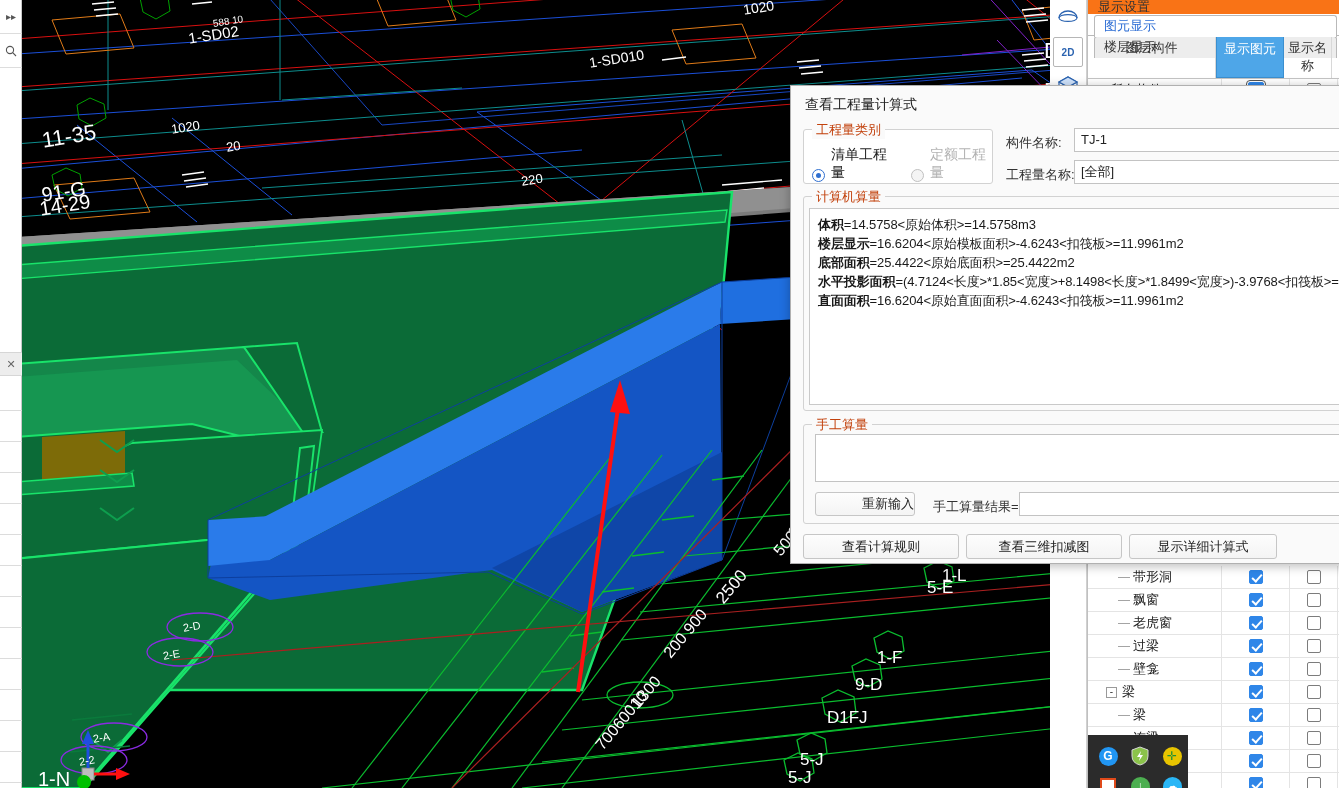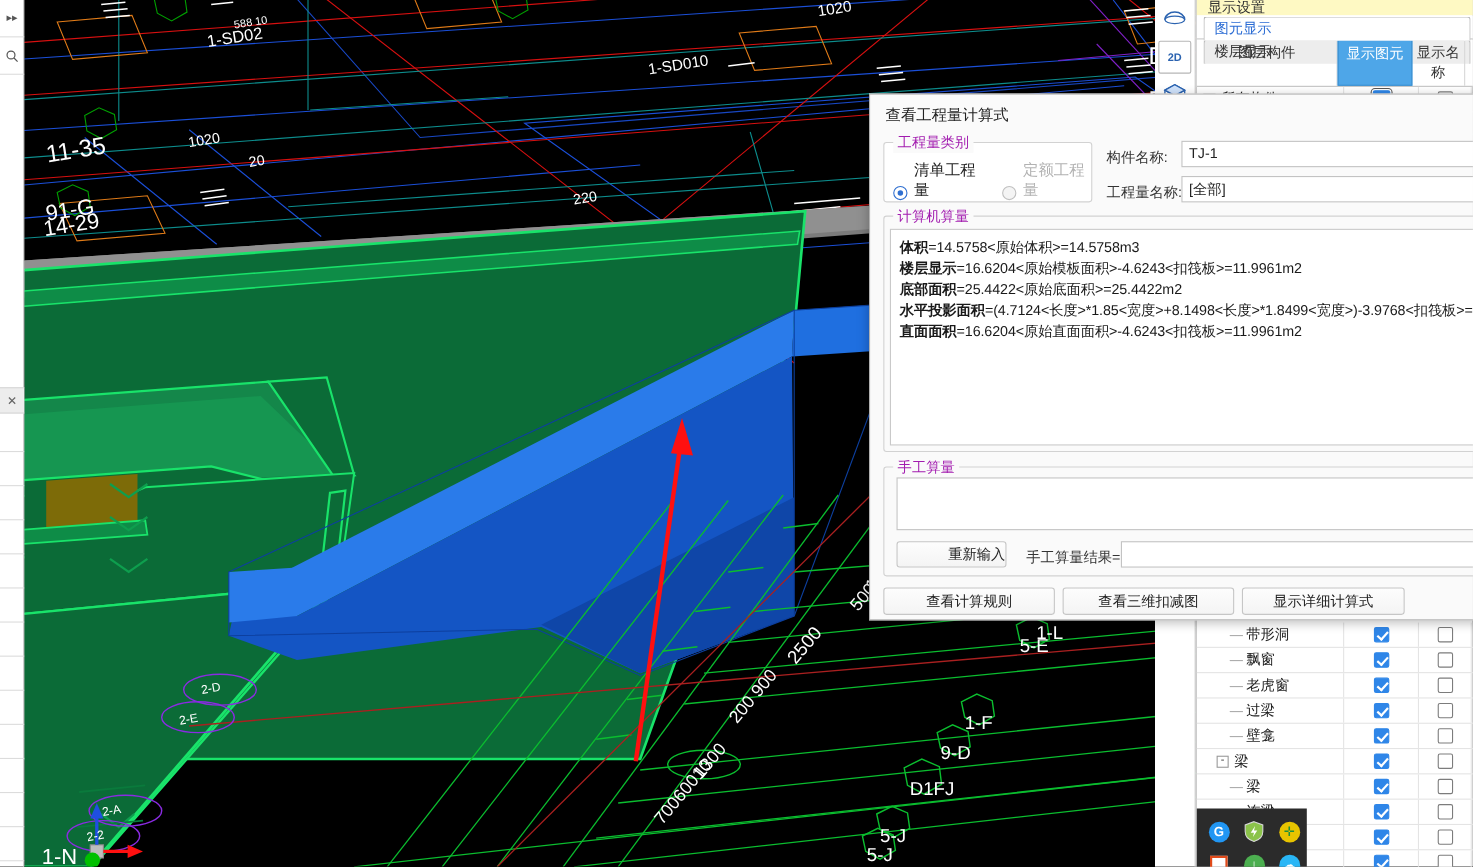--- a/index.html
+++ b/index.html
@@ -46,21 +46,21 @@
     border-radius: 2px; background: #fff; display: flex; align-items: center;
     justify-content: center; font-size: 10px; color: #2b63b0; font-weight: bold;
   }
   .tool-btn.noborder { border: none; }
   .disp-panel {
     position: absolute; left: 37px; top: 0; width: 252px; height: 788px;
     background: #fff; border-left: 1px solid #c0c0c0;
   }
   .disp-title {
     font-size: 13px; color: #333; padding: 1px 0 3px 10px;
-    background: #fef9c3; height: 14px; line-height: 12px; overflow: hidden;
+    background: #f97316; height: 14px; line-height: 12px; overflow: hidden;
   }
   .tabs { display: flex; padding-left: 6px; background: #fff;
           border-bottom: 1px solid #b9b9b9; height: 22px; flex-direction: column; }
   .tab {
     padding: 2px 9px 3px; font-size: 13px; color: #333; cursor: default;
     border: 1px solid #b9b9b9; border-bottom: none;
     border-radius: 3px 3px 0 0; background: #ededed; margin-right: 2px;
     line-height: 16px;
   }
   .tab.active { background: #fff; color: #2b6cd4; position: relative; top: 1px; }
@@ -100,21 +100,21 @@
     background: #fafafa; border: 1px solid #b0b0b0;
     box-shadow: 0 2px 10px rgba(0,0,0,.28); z-index: 40; overflow: hidden;
   }
   .dlg-title { font-size: 14px; color: #222; padding: 10px 0 6px 14px; }
   .fieldset {
     position: absolute; border: 1px solid #d2d2d2; border-radius: 3px;
     background: #fff;
   }
   .legend {
     position: absolute; top: -9px; left: 8px; background: #fafafa;
-    padding: 0 4px; font-size: 13px; color: #a21caf;
+    padding: 0 4px; font-size: 13px; color: #c2410c;
   }
   .radio { width: 13px; height: 13px; border-radius: 50%; border: 1px solid #7a7a7a;
            background: #fff; display: inline-block; position: relative; flex: none; }
   .radio.on { border-color: #2f6fd0; }
   .radio.on::after { content: ""; position: absolute; left: 3px; top: 3px;
            width: 5px; height: 5px; border-radius: 50%; background: #2f6fd0; }
   .radio.dis { border-color: #c0c0c0; background: #f4f4f4; }
   .rlabel { font-size: 14px; color: #222; margin-left: 6px; }
   .rlabel.dis { color: #b2b2b2; }
   .flabel { position: absolute; font-size: 13px; color: #333; }

